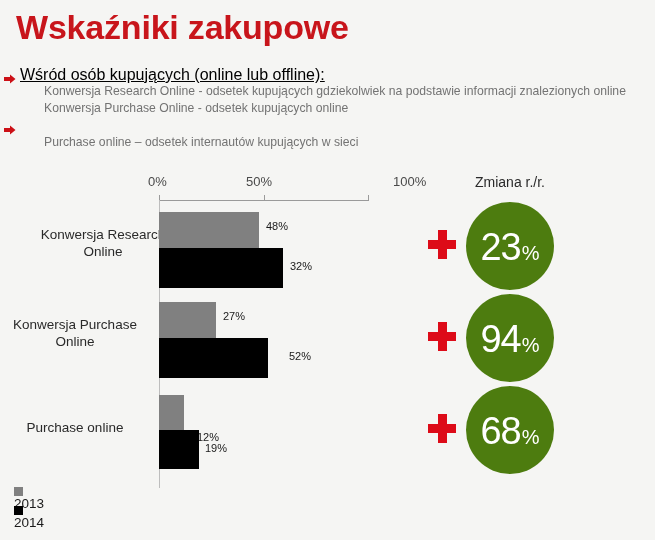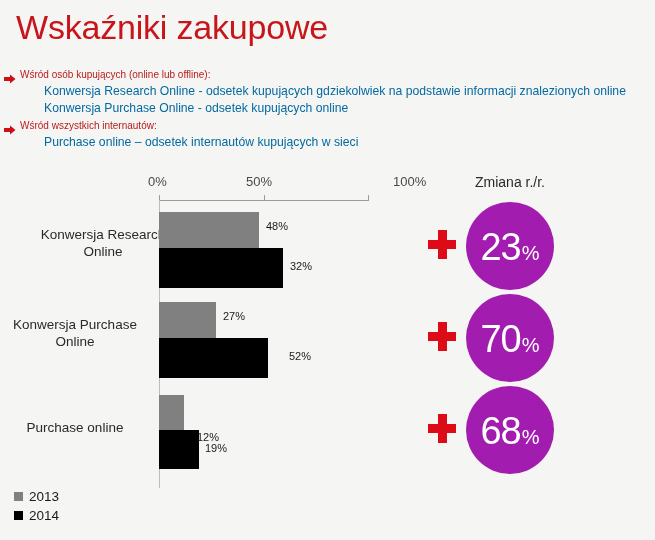--- a/index.html
+++ b/index.html
@@ -15,21 +15,21 @@
     overflow: hidden;
     position: relative;
   }
 
   
   #title {
     position: absolute;
     left: 16px;
     top: 8px;
     font-size: 34px;
-    font-weight: 400;
+    font-weight: 700;
     color: #c8151b;
     letter-spacing: -0.2px;
     white-space: nowrap;
   }
 
   
   #bullets {
     position: absolute;
     left: 4px;
     top: 66px;
@@ -41,30 +41,31 @@
     line-height: 17px;
     height: 17px;
   }
   .bullet-marker {
     width: 16px;
     flex: 0 0 16px;
     display: block;
     padding-top: 4px;
   }
   .bullet-text {
-    font-size: 10px;
-    color: #b91c1c;
-    white-space: nowrap;
+    font-size: 16px;
+    color: #000000;
+    white-space: nowrap;
+    text-decoration: underline;
   }
   .sub-row {
     line-height: 17px;
     height: 17px;
     padding-left: 40px;
     font-size: 12.2px;
-    color: #0369a1;
+    color: #737373;
     white-space: nowrap;
   }
 
   
   #chart {
     position: absolute;
     left: 0;
     top: 168px;
     width: 400px;
     height: 330px;
@@ -127,22 +128,23 @@
   }
 
   
   #legend {
     position: absolute;
     left: 14px;
     top: 487px;
   }
   .legend-row {
     display: flex;
-    align-items: center;
+    align-items: flex-start;
     height: 19px;
+    flex-direction: column;
   }
   .legend-swatch {
     width: 9px;
     height: 9px;
     margin-right: 6px;
     flex: 0 0 9px;
   }
   .legend-swatch.y2013 { background: #808080; }
   .legend-swatch.y2014 { background: #000000; }
   .legend-label {
@@ -195,21 +197,21 @@
     left: 9.5px; top: 0;
     width: 9px; height: 29px;
   }
   .circle {
     position: absolute;
     left: 56px;
     top: 0;
     width: 88px;
     height: 88px;
     border-radius: 50%;
-    background: #a21caf;
+    background: #4d7c0f;
     display: flex;
     align-items: center;
     justify-content: center;
   }
   .circle-inner {
     display: flex;
     align-items: baseline;
     color: #ffffff;
     transform: translateY(1px);
   }
@@ -242,21 +244,20 @@
   </div>
   <div class="sub-row">Konwersja Research Online - odsetek kupujących gdziekolwiek na podstawie informacji znalezionych online</div>
   <div class="sub-row">Konwersja Purchase Online - odsetek kupujących online</div>
 
   <div class="bullet-row">
     <span class="bullet-marker">
       <svg width="12" height="10" viewBox="0 0 12 10" xmlns="http://www.w3.org/2000/svg">
         <path d="M0 3 L6 3 L6 0.5 L11.5 5 L6 9.5 L6 7 L0 7 Z" fill="#cc1016"></path>
       </svg>
     </span>
-    <span class="bullet-text">Wśród wszystkich internautów:</span>
   </div>
   <div class="sub-row">Purchase online – odsetek internautów kupujących w sieci</div>
 </div>
 
 <div id="chart">
 
   <div class="tick-label" style="left:148px; top:6px;">0%</div>
   <div class="tick-label" style="left:246px; top:6px;">50%</div>
   <div class="tick-label" style="left:345px; top:6px;margin-left:48px;">100%</div>
 
@@ -312,21 +313,21 @@
         <span class="circle-num">23</span>
         <span class="circle-pct">%</span>
       </span>
     </div>
   </div>
 
   <div class="change-item" style="top:126px;">
     <span class="plus-sign"></span>
     <div class="circle">
       <span class="circle-inner">
-        <span class="circle-num">70</span>
+        <span class="circle-num">94</span>
         <span class="circle-pct">%</span>
       </span>
     </div>
   </div>
 
   <div class="change-item" style="top:218px;">
     <span class="plus-sign"></span>
     <div class="circle">
       <span class="circle-inner">
         <span class="circle-num">68</span>

